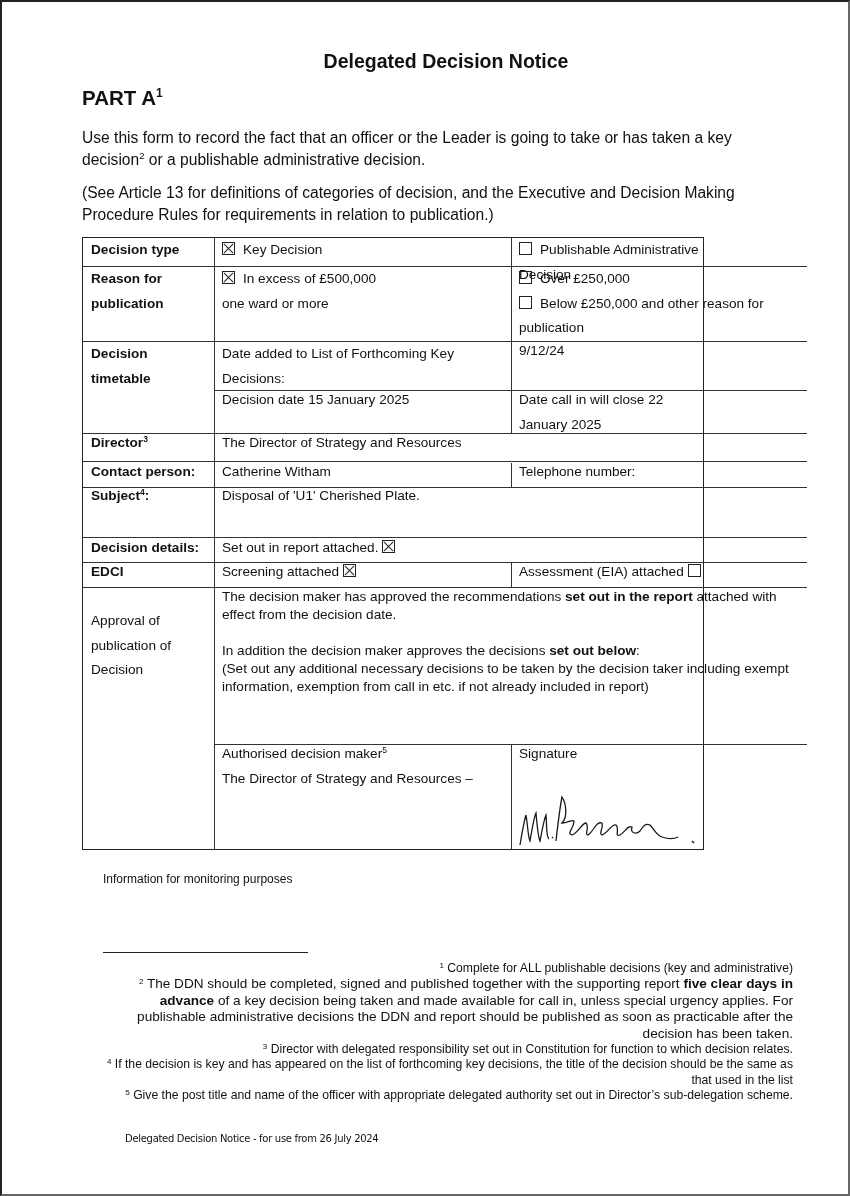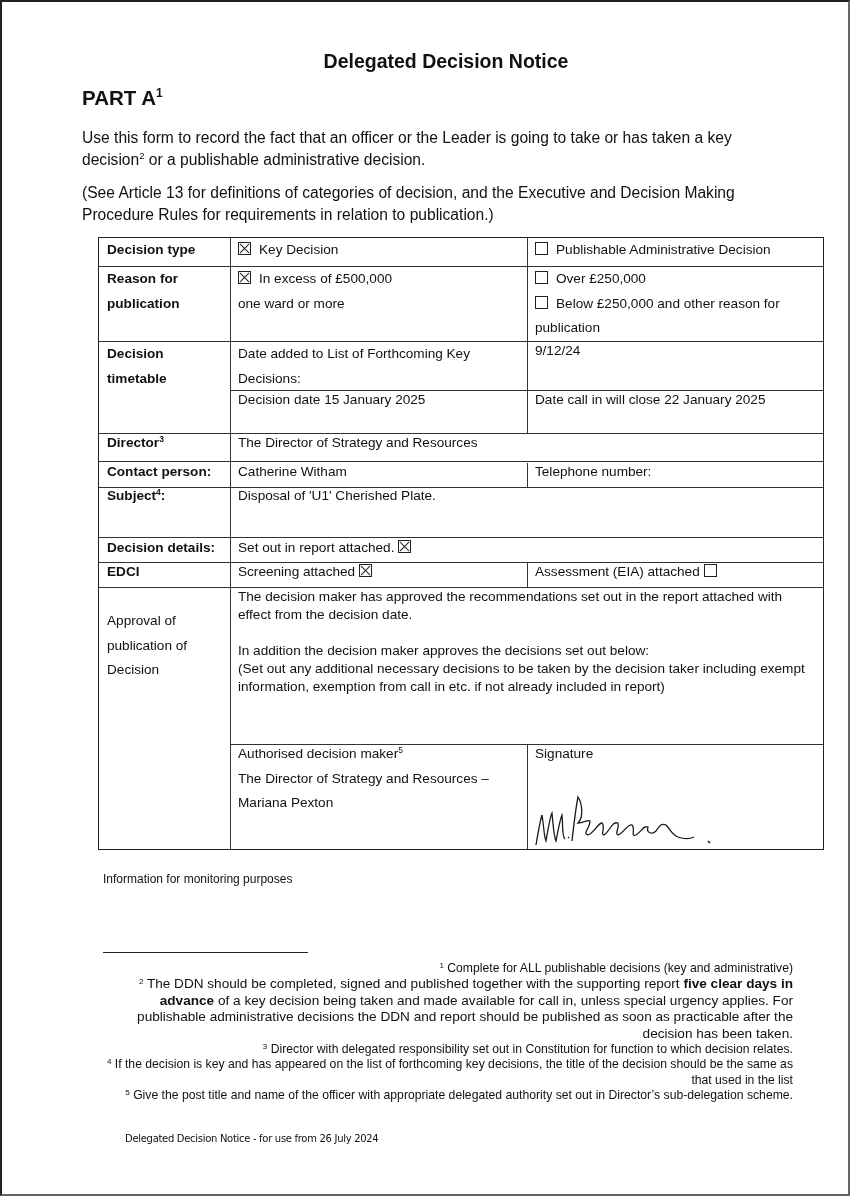--- a/index.html
+++ b/index.html
@@ -8,33 +8,33 @@
   .page { position: absolute; left: 0; top: 0; width: 846px; height: 1192px;
           border: 2px solid #222; border-right-color: #666; border-bottom-color: #666; background: #fff; }
   .abs { position: absolute; }
   .title { left: 0; width: 892px; top: 50px; text-align: center; font-weight: bold; font-size: 19.5px; }
   .part { left: 82px; top: 86px; font-weight: bold; font-size: 20.5px; }
   .part sup { font-size: 12px; vertical-align: 8px; }
   .intro { left: 82px; top: 127px; width: 700px; font-size: 15.6px; line-height: 22px; }
   .intro sup { font-size: 9.5px; vertical-align: 6px; line-height: 0; }
   .intro2 { left: 82px; top: 182px; width: 720px; font-size: 15.6px; line-height: 22px; }
 
-  .tbl { left: 98px; top: 237px; width: 726px; height: 613px; border: 1.5px solid #222; box-sizing: border-box; }
+  .tbl { left: 82px; top: 237px; width: 622px; height: 613px; border: 1.5px solid #222; box-sizing: border-box; }
   .hl { position: absolute; height: 0; border-top: 1.2px solid #333; }
   .vl { position: absolute; width: 0; border-left: 1.2px solid #333; }
   .cell { position: absolute; font-size: 13.6px; line-height: 24.5px; }
   .lbl { font-weight: bold; }
   .lbl sup, .cell sup { font-size: 8.5px; vertical-align: 5px; line-height: 0; }
   .cb { display: inline-block; width: 11px; height: 11px; border: 1.3px solid #222; vertical-align: -1px; margin-right: 8px; position: relative; box-sizing: content-box; }
   .cb.inline { margin-right: 0; margin-left: 4px; }
   .cb.checked::before, .cb.checked::after { content: ""; position: absolute; left: -1px; top: 5px; width: 13px; height: 0; border-top: 1px solid #222; }
   .cb.checked::before { transform: rotate(45deg); }
   .cb.checked::after { transform: rotate(-45deg); }
   .approval { font-size: 13.6px; line-height: 18px; }
-  .approval b { font-weight: normal; }
+  .approval b { font-weight: bold; }
 
   .monitor { left: 103px; top: 872px; font-size: 12px; }
   .fn-sep { left: 103px; top: 952px; width: 205px; height: 0; border-top: 1.3px solid #222; }
   .footnotes { left: 103px; top: 961px; width: 690px; font-size: 12.2px; line-height: 15.4px; }
   .footnotes p { margin: 0; text-align: right; }
   .footnotes sup { font-size: 8px; vertical-align: 4px; line-height: 0; }
   .fn-big { font-size: 13.6px; line-height: 16.4px; }
   .footer { left: 105px; top: 1133px; font-size: 10px; font-family: "DejaVu Sans", sans-serif; letter-spacing: -0.3px; margin-left: 20px; }
 </style>
 </head>
@@ -121,21 +121,20 @@
     </div>
   <div class="cell approval" style="left:139px; top:350px; width:580px;">
     <div><span>The decision maker has approved the recommendations </span><b>set out in the report</b><span> attached with effect from the decision date.</span></div>
     <div style="height:18px;"></div>
     <div><span>In addition the decision maker approves the decisions </span><b>set out below</b><span>:</span></div>
     <div>(Set out any additional necessary decisions to be taken by the decision taker including exempt information, exemption from call in etc. if not already included in report)</div>
   </div>
   <div class="cell" style="left:139px; top:504px;">
     <div><span>Authorised decision maker</span><sup>5</sup></div>
     <div>The Director of Strategy and Resources –</div>
-    <div>Mariana Pexton</div>
   </div>
   <div class="cell" style="left:436px; top:504px;text-align:right;">Signature</div>
   <svg class="abs" style="left:433px; top:555px;" width="190" height="58" viewBox="0 0 190 58">
     <path d="M4 52 C6 40, 8 28, 10 22 C12 34, 12 44, 14 48 C16 36, 18 24, 20 20 C21 32, 22 44, 24 48 C26 38, 28 26, 30 22 C31 34, 30 44, 33 46 M36 44 l1 1 M40 48 C42 30, 44 14, 46 4 C50 10, 52 24, 46 30 C52 30, 56 26, 58 28 C58 36, 50 40, 56 42 C62 40, 66 30, 70 30 C74 34, 68 42, 72 42 C78 38, 80 28, 86 30 C88 36, 82 40, 86 42 C92 40, 96 30, 100 32 C104 36, 98 44, 104 42 C110 38, 112 32, 116 34 C114 40, 120 42, 124 38 C128 32, 130 30, 134 32 C138 36, 140 42, 146 44 C152 46, 158 46, 162 44" fill="none" stroke="#1a1a1a" stroke-width="1.3"></path>
     <path d="M176 48 l2 2" stroke="#1a1a1a" stroke-width="1.6"></path>
   </svg>
 </div>
 
 <div class="abs monitor">Information for monitoring purposes</div>
 

